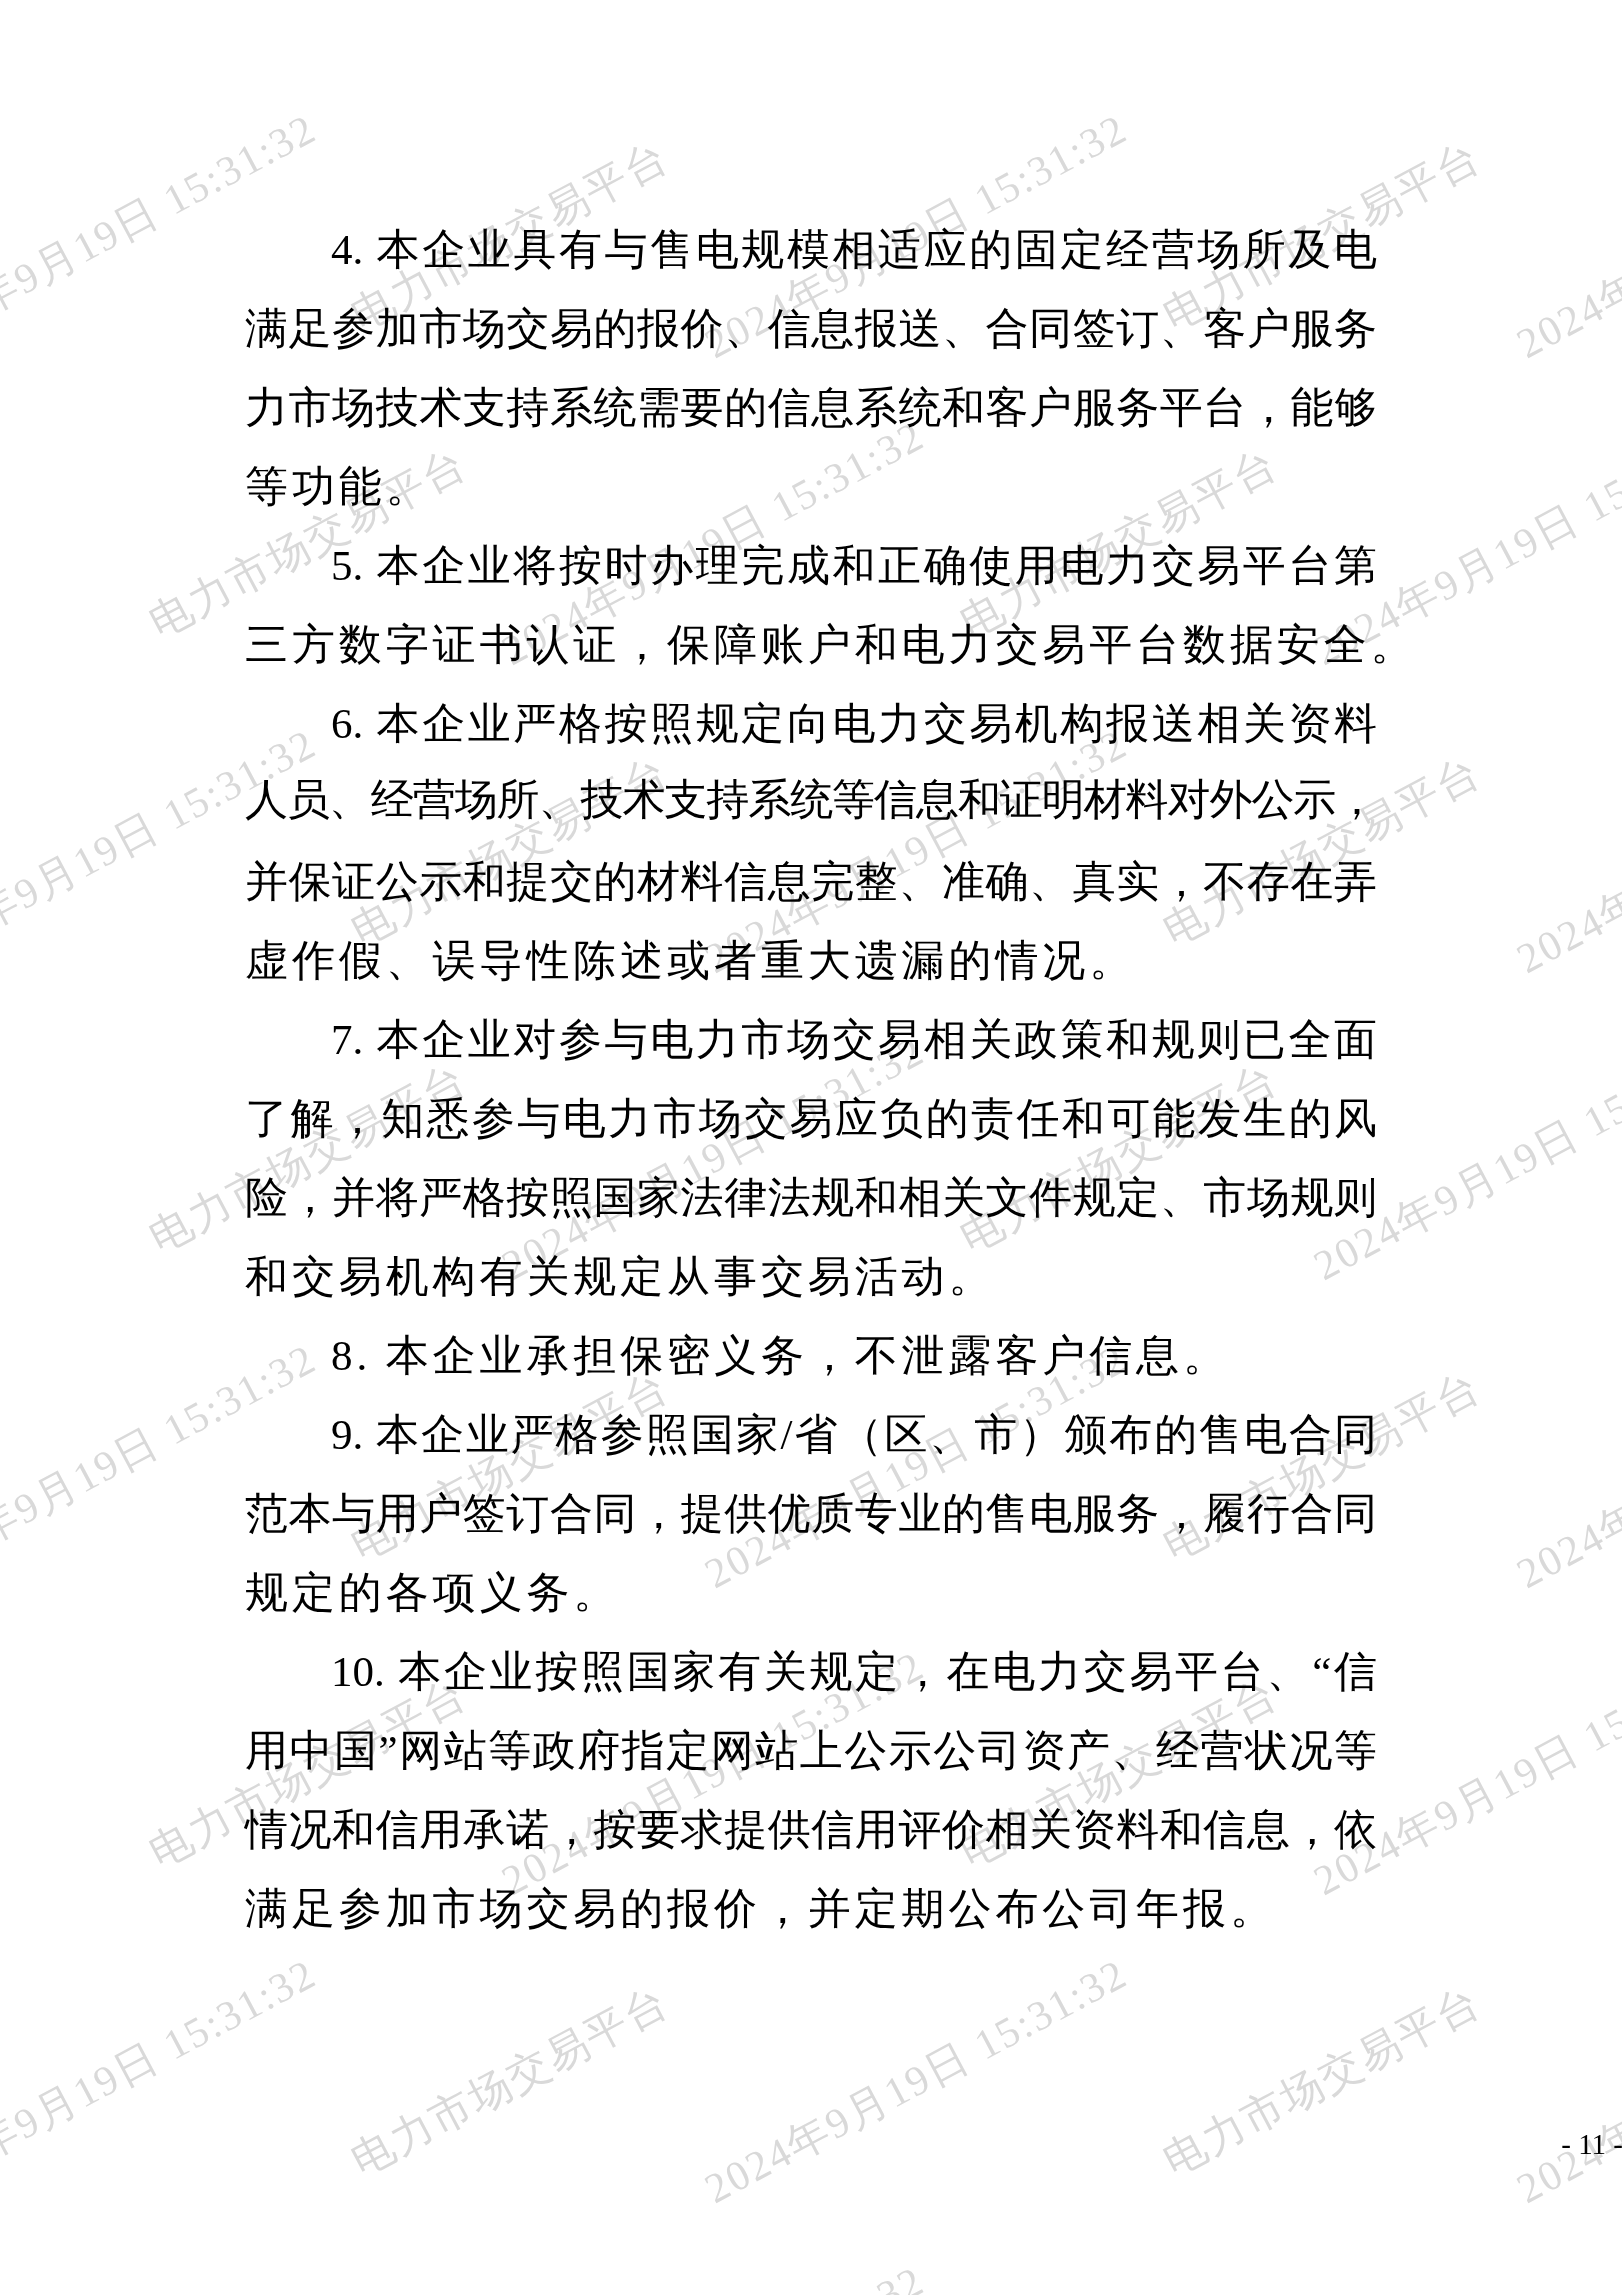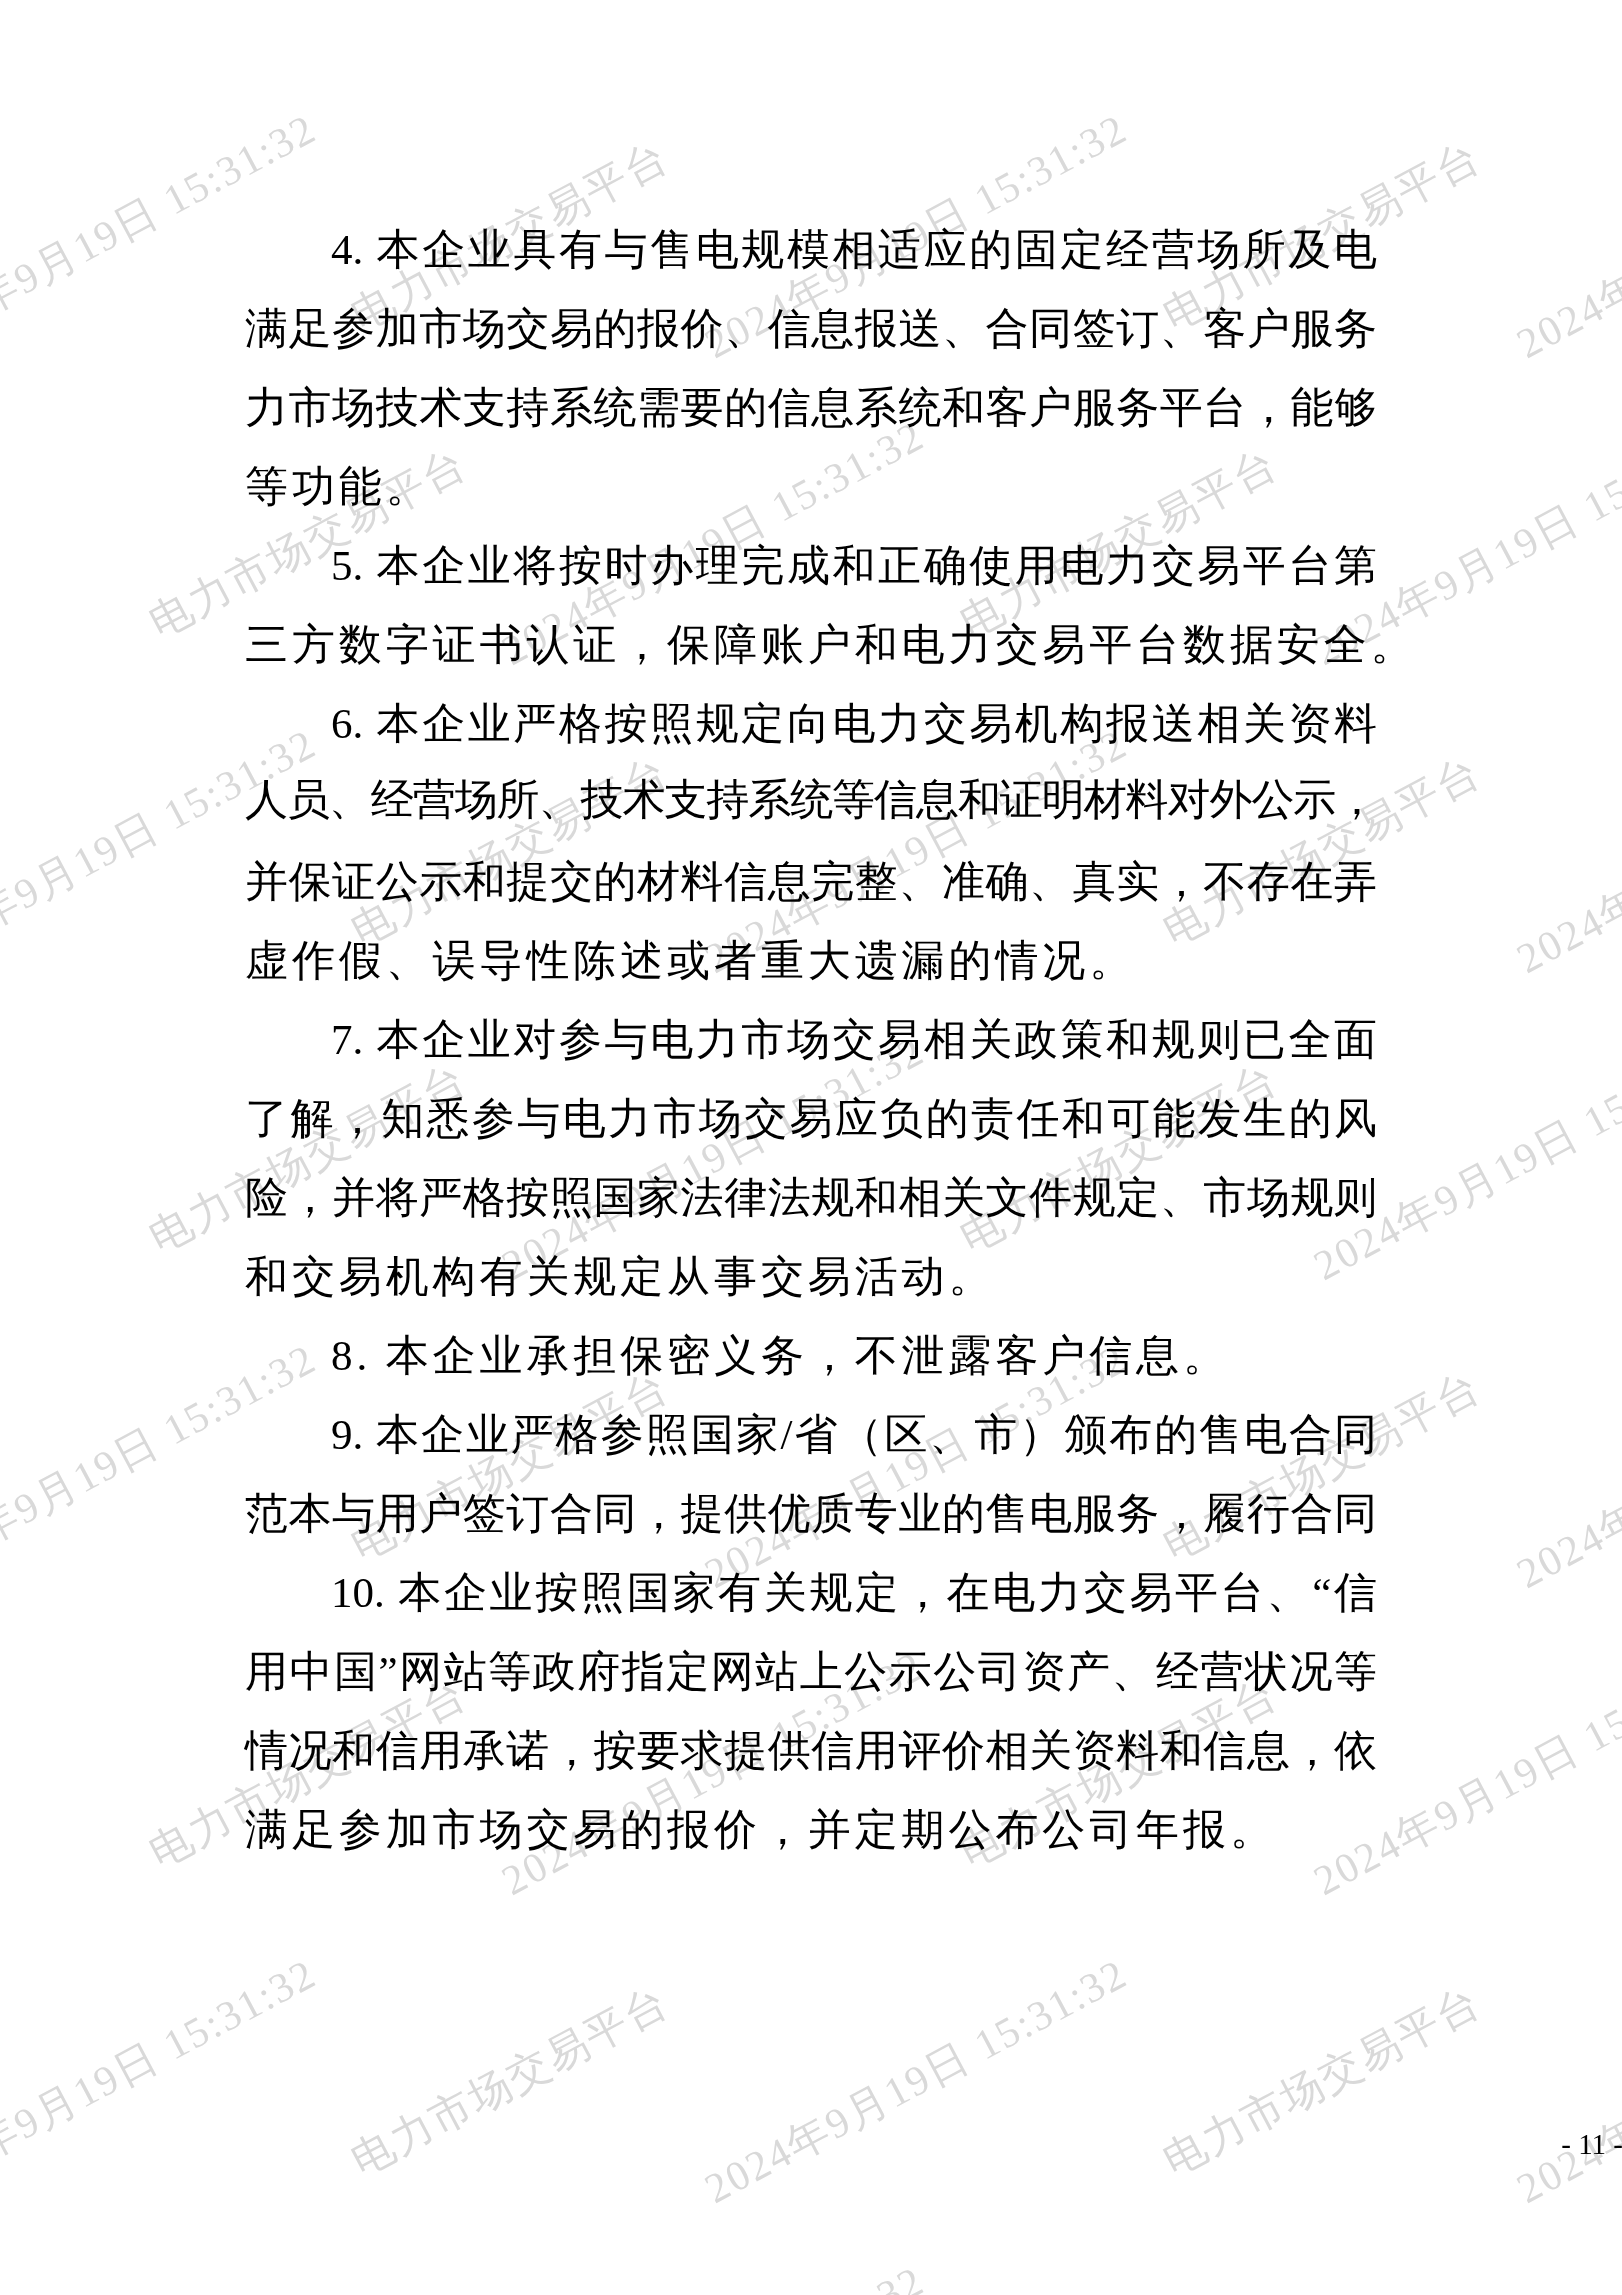--- a/index.html
+++ b/index.html
@@ -119,20 +119,21 @@
       <div class="line fill tight">人员、经营场所、技术支持系统等信息和证明材料对外公示，</div>
       <div class="line fill">并保证公示和提交的材料信息完整、准确、真实，不存在弄</div>
       <div class="line end">虚作假、误导性陈述或者重大遗漏的情况。</div>
       <div class="line fill indent">7. 本企业对参与电力市场交易相关政策和规则已全面</div>
       <div class="line fill">了解，知悉参与电力市场交易应负的责任和可能发生的风</div>
       <div class="line fill">险，并将严格按照国家法律法规和相关文件规定、市场规则</div>
       <div class="line end">和交易机构有关规定从事交易活动。</div>
       <div class="line end indent">8. 本企业承担保密义务，不泄露客户信息。</div>
       <div class="line fill indent">9. 本企业严格参照国家/省（区、市）颁布的售电合同</div>
       <div class="line fill">范本与用户签订合同，提供优质专业的售电服务，履行合同</div>
+      <div class="line end">规定的各项义务。</div>
       <div class="line fill indent">10. 本企业按照国家有关规定，在电力交易平台、“信</div>
       <div class="line fill">用中国”网站等政府指定网站上公示公司资产、经营状况等</div>
       <div class="line fill">情况和信用承诺，按要求提供信用评价相关资料和信息，依</div>
       <div class="line end">满足参加市场交易的报价，并定期公布公司年报。</div>
     </div>
   <div class="footer">- 11 -</div>
 </div>
 
 
 </body></html>

